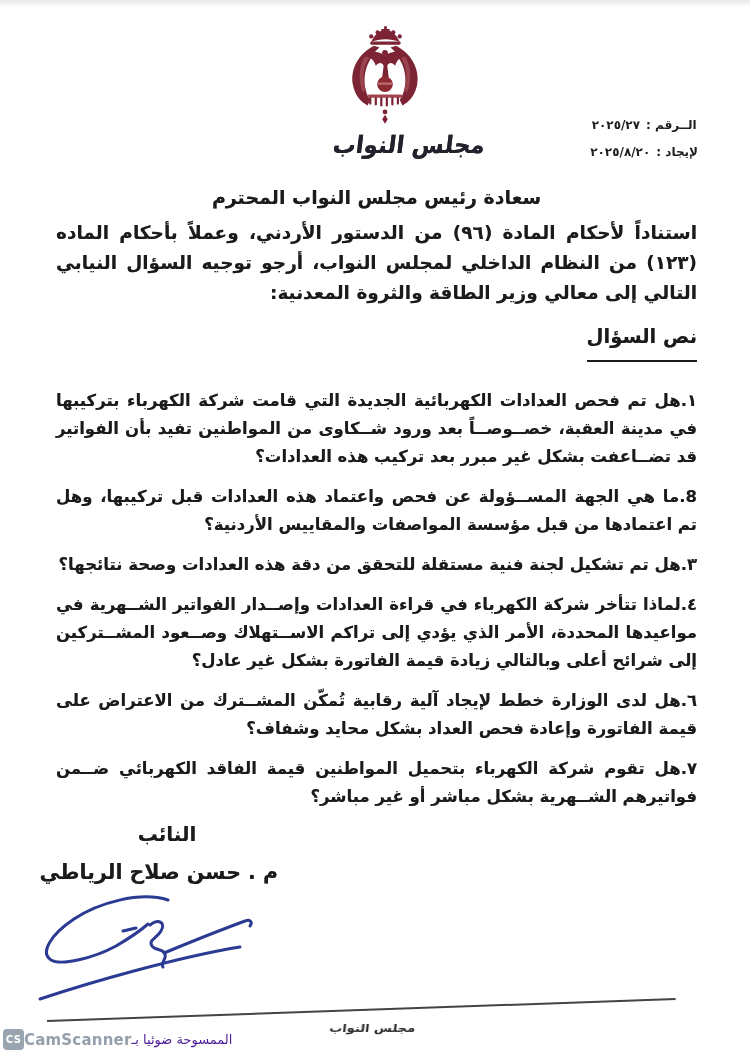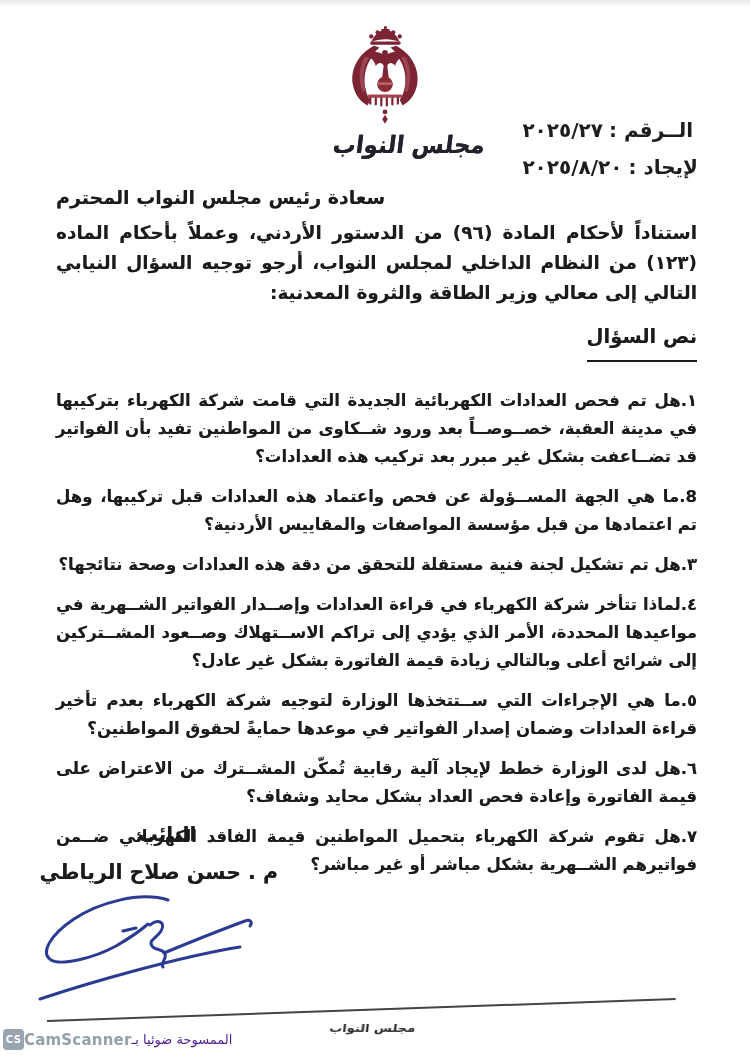--- a/index.html
+++ b/index.html
@@ -18,32 +18,32 @@
   .wordmark{
     display:inline-block;margin-top:2px;
     font-weight:bold;font-size:23px;color:#23222c;
     transform:skewX(-7deg) scaleY(1.04);
     letter-spacing:-1px;
     text-shadow:0 0 .6px #23222c;
     white-space:nowrap;
   }
   
   .refdate{
-    position:absolute;right:52px;top:118px;direction:rtl;text-align:left;
-    font-weight:bold;font-size:20px;color:#1d1d20;
+    position:absolute;right:52px;top:118px;direction:rtl;text-align:center;
+    font-weight:bold;font-size:12px;color:#1d1d20;
   }
   .refdate .line{margin-bottom:13px;white-space:nowrap;}
   .refdate .num{display:inline-block;margin-right:6px;direction:ltr;unicode-bidi:isolate;}
   
   .letter{
     position:absolute;right:53px;left:56px;top:186px;
     direction:rtl;text-align:justify;
     text-shadow:0 0 .4px rgba(20,20,20,.45);
   }
-  .salutation{font-weight:bold;font-size:19px;margin:0 0 10px 0;text-align:left;}
+  .salutation{font-weight:bold;font-size:19px;margin:0 0 10px 0;text-align:center;}
   .intro{font-weight:bold;font-size:18.5px;line-height:30px;margin:0 0 17px 0;}
   .section-title{
     display:inline-block;font-weight:bold;font-size:19.5px;
     border-bottom:2px solid #1b1b1d;padding-bottom:12px;margin:0 0 13px 0;
   }
   .question{
     font-weight:bold;font-size:16.5px;line-height:28px;margin:12px 0 12px 0;
   }
   
   .signoff{
@@ -129,21 +129,20 @@
 <div class="letter">
   <p class="salutation">سعادة رئيس مجلس النواب المحترم</p>
   <p class="intro">استناداً لأحكام المادة (٩٦) من الدستور الأردني، وعملاً بأحكام الماده (١٢٣) من النظام الداخلي لمجلس النواب، أرجو توجيه السؤال النيابي التالي إلى معالي وزير الطاقة والثروة المعدنية:</p>
   <div>
     <span class="section-title">نص السؤال</span>
   </div>
   <p class="question">١.هل تم فحص العدادات الكهربائية الجديدة التي قامت شركة الكهرباء بتركيبها في مدينة العقبة، خصــوصــاً بعد ورود شــكاوى من المواطنين تفيد بأن الفواتير قد تضــاعفت بشكل غير مبرر بعد تركيب هذه العدادات؟</p>
   <p class="question">8.ما هي الجهة المســؤولة عن فحص واعتماد هذه العدادات قبل تركيبها، وهل تم اعتمادها من قبل مؤسسة المواصفات والمقاييس الأردنية؟</p>
   <p class="question">٣.هل تم تشكيل لجنة فنية مستقلة للتحقق من دقة هذه العدادات وصحة نتائجها؟</p>
   <p class="question">٤.لماذا تتأخر شركة الكهرباء في قراءة العدادات وإصــدار الفواتير الشــهرية في مواعيدها المحددة، الأمر الذي يؤدي إلى تراكم الاســتهلاك وصــعود المشــتركين إلى شرائح أعلى وبالتالي زيادة قيمة الفاتورة بشكل غير عادل؟</p>
-  <p class="question">٥.ما هي الإجراءات التي ســتتخذها الوزارة لتوجيه شركة الكهرباء بعدم تأخير قراءة العدادات وضمان إصدار الفواتير في موعدها حمايةً لحقوق المواطنين؟</p>
   <p class="question">٦.هل لدى الوزارة خطط لإيجاد آلية رقابية تُمكّن المشــترك من الاعتراض على قيمة الفاتورة وإعادة فحص العداد بشكل محايد وشفاف؟</p>
   <p class="question">٧.هل تقوم شركة الكهرباء بتحميل المواطنين قيمة الفاقد الكهربائي ضــمن فواتيرهم الشــهرية بشكل مباشر أو غير مباشر؟</p>
 </div>
 
 <div class="signoff">
   <div class="title">النائب</div>
   <div class="name">م . حسن صلاح الرياطي</div>
 </div>
 
 <svg class="signature" width="250" height="118" viewBox="0 0 250 118" aria-hidden="true">

